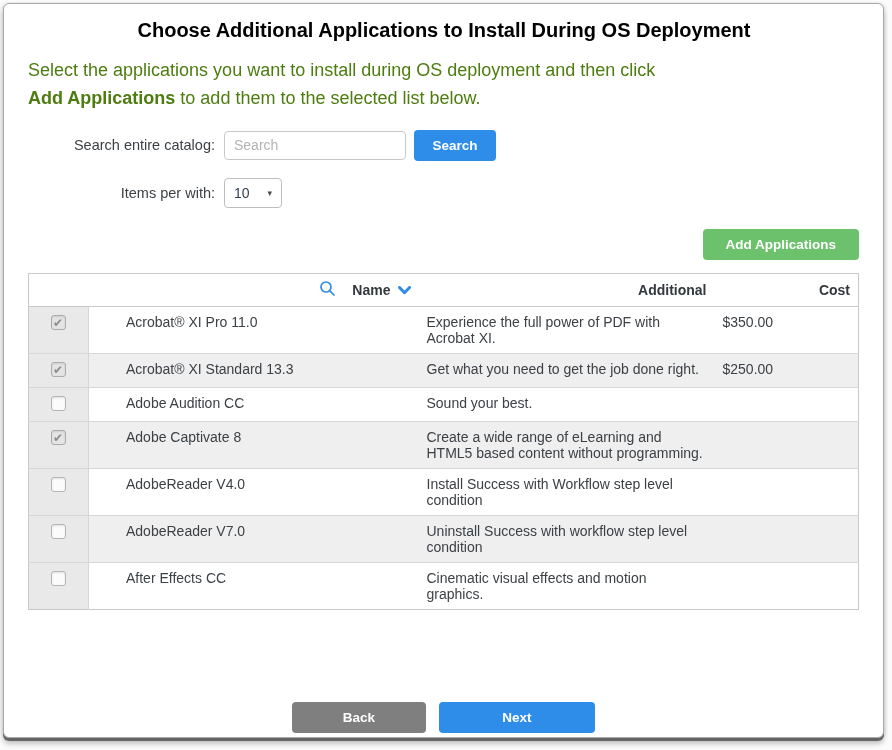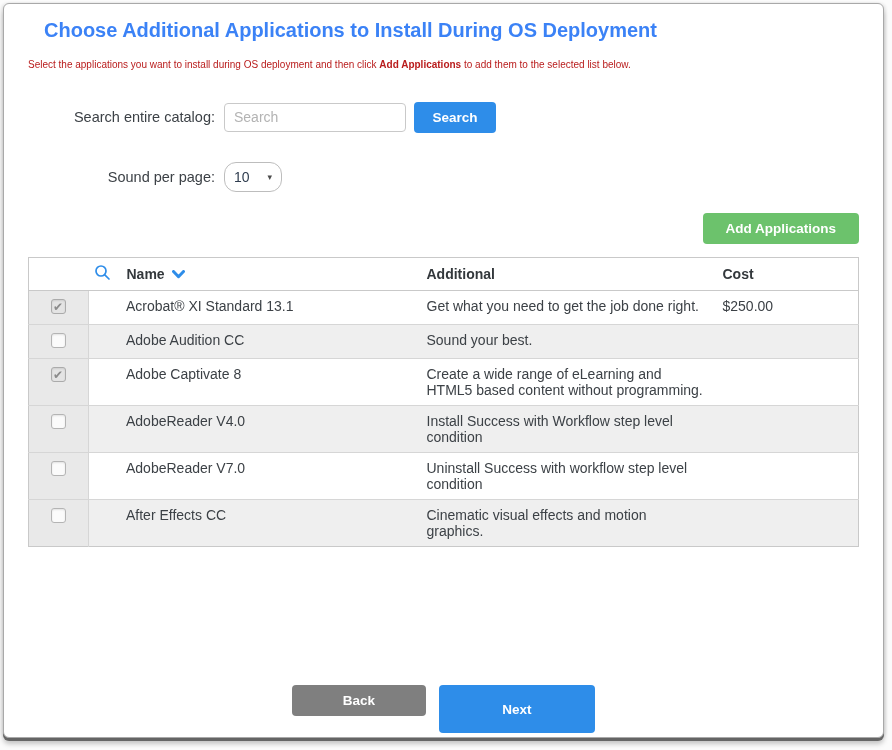--- a/index.html
+++ b/index.html
@@ -14,36 +14,37 @@
     position: absolute; left: 3px; top: 3px;
     width: 881px; height: 735px;
     background: #fff;
     border: 1px solid #a9a9a9;
     border-radius: 6px;
     box-shadow: 0 3px 0 rgba(85,85,85,0.85), 0 6px 5px rgba(0,0,0,0.22), 2px 0 3px rgba(0,0,0,0.08), -2px 0 3px rgba(0,0,0,0.08);
     padding: 13px 24px 0 24px;
     overflow: hidden;
   }
   .page-title {
-    color: #3b82f6;
+    color: #000000;
     font-size: 20px;
     font-weight: bold;
-    margin: 2px 0 15px 16px;
+    margin: 2px 0 15px 1px;
+    text-align: center;
   }
   .para {
-    font-size: 10px;
-    color: #b91c1c;
+    font-size: 18px;
+    color: #4d7c0f;
     line-height: 1.55;
     max-width: 662px;
     margin: 0 0 15px 0;
   }
   .para b { font-weight: bold; }
 
   
-  .form-row { display: flex; align-items: center; margin-top: 29px; }
+  .form-row { display: flex; align-items: center; margin-top: 17px; }
   .form-label {
     width: 196px; text-align: right; padding-right: 9px;
     font-size: 14.5px; color: #3c4146;
   }
   .search-input {
     width: 182px; height: 29px;
     border: 1px solid #c9c9c9; border-radius: 4px;
     padding: 0 9px; font-size: 14px; color: #3c4146;
     font-family: "Liberation Sans", sans-serif;
     outline: none;
@@ -52,21 +53,21 @@
   .btn {
     border: none; border-radius: 4px;
     color: #fff; font-weight: bold; font-size: 13.5px;
     font-family: "Liberation Sans", sans-serif;
     cursor: pointer;
     display: flex; align-items: center; justify-content: center;
   }
   .btn-search { background: #2e8de9; width: 82px; height: 31px; margin-left: 8px; }
   .select-box {
     width: 58px; height: 30px;
-    border: 1px solid #bdbdbd; border-radius: 12px;
+    border: 1px solid #bdbdbd; border-radius: 4px;
     display: flex; align-items: center; justify-content: space-between;
     padding: 0 9px;
     font-size: 14px; color: #2f3d4f; background: #fff;
     cursor: pointer;
   }
   .select-arrow { font-size: 9px; color: #4c4c4c; }
 
   .add-row { display: flex; justify-content: flex-end; margin-top: 21px; margin-bottom: 13px; }
   .btn-add { background: #6cc26c; height: 31px; padding: 0 23px; }
 
@@ -76,21 +77,21 @@
     border-collapse: collapse;
     table-layout: fixed;
     border: 1px solid #c9c9c9;
     font-size: 14px;
     color: #3c4146;
   }
   table.apps col.c1 { width: 60px; }
   table.apps col.c2 { width: 330px; }
   table.apps col.c3 { width: 296px; }
   table.apps th {
-    font-weight: bold; text-align: left;
+    font-weight: bold; text-align: right;
     padding: 6px 8px; height: 29px;
     border-bottom: 1px solid #c9c9c9;
     color: #33383c;
   }
   table.apps th.name-h { padding-left: 5px; }
   table.apps td { padding: 7px 8px; vertical-align: top; }
   table.apps tbody tr { border-top: 1px solid #d6d6d6; }
   table.apps tbody tr:nth-child(even) td { background: #efefef; }
   table.apps tbody td.cb {
     background: #e9e9e9 !important;
@@ -119,40 +120,40 @@
     position: absolute; left: 1px; top: 0px;
   }
 
   
   .footer {
     position: absolute; bottom: 3px; left: 0; width: 100%;
     display: flex; justify-content: center; gap: 13px;
     padding-bottom: 1px;
   }
   .btn-back { background: #7f7f7f; width: 134px; height: 31px; }
-  .btn-next { background: #2e8de9; width: 156px; height: 48px; }
+  .btn-next { background: #2e8de9; width: 156px; height: 31px; }
 </style>
 </head>
 <body>
 
 <div class="card">
 
   <h1 class="page-title">Choose Additional Applications to Install During OS Deployment</h1>
 
   <p class="para"><span>Select the applications you want to install during OS deployment and then click </span><b>Add Applications</b><span> to add them to the selected list below.</span></p>
 
 
   <div class="form-row">
     <div class="form-label">Search entire catalog:</div>
     <input class="search-input" type="text" placeholder="Search" style="">
     <button class="btn btn-search">Search</button>
   </div>
 
   <div class="form-row">
-    <div class="form-label">Sound per page:</div>
+    <div class="form-label">Items per with:</div>
     <div class="select-box">
       <span>10</span>
       <span class="select-arrow">▾</span>
     </div>
   </div>
 
   <div class="add-row">
     <button class="btn btn-add">Add Applications</button>
   </div>
 
@@ -178,21 +179,27 @@
                 </svg></span>
           </span>
         </th>
         <th>Additional</th>
         <th>Cost</th>
       </tr>
     </thead>
     <tbody>
       <tr>
         <td class="cb"><span class="checkbox" data-state="checked"></span></td>
-        <td class="name">Acrobat® XI Standard 13.1</td>
+        <td class="name">Acrobat® XI Pro 11.0</td>
+        <td>Experience the full power of PDF with Acrobat XI.</td>
+        <td>$350.00</td>
+      </tr>
+      <tr>
+        <td class="cb"><span class="checkbox" data-state="checked"></span></td>
+        <td class="name">Acrobat® XI Standard 13.3</td>
         <td>Get what you need to get the job done right.</td>
         <td>$250.00</td>
       </tr>
       <tr>
         <td class="cb"><span class="checkbox" data-state="unchecked"></span></td>
         <td class="name">Adobe Audition CC</td>
         <td>Sound your best.</td>
         <td></td>
       </tr>
       <tr>

